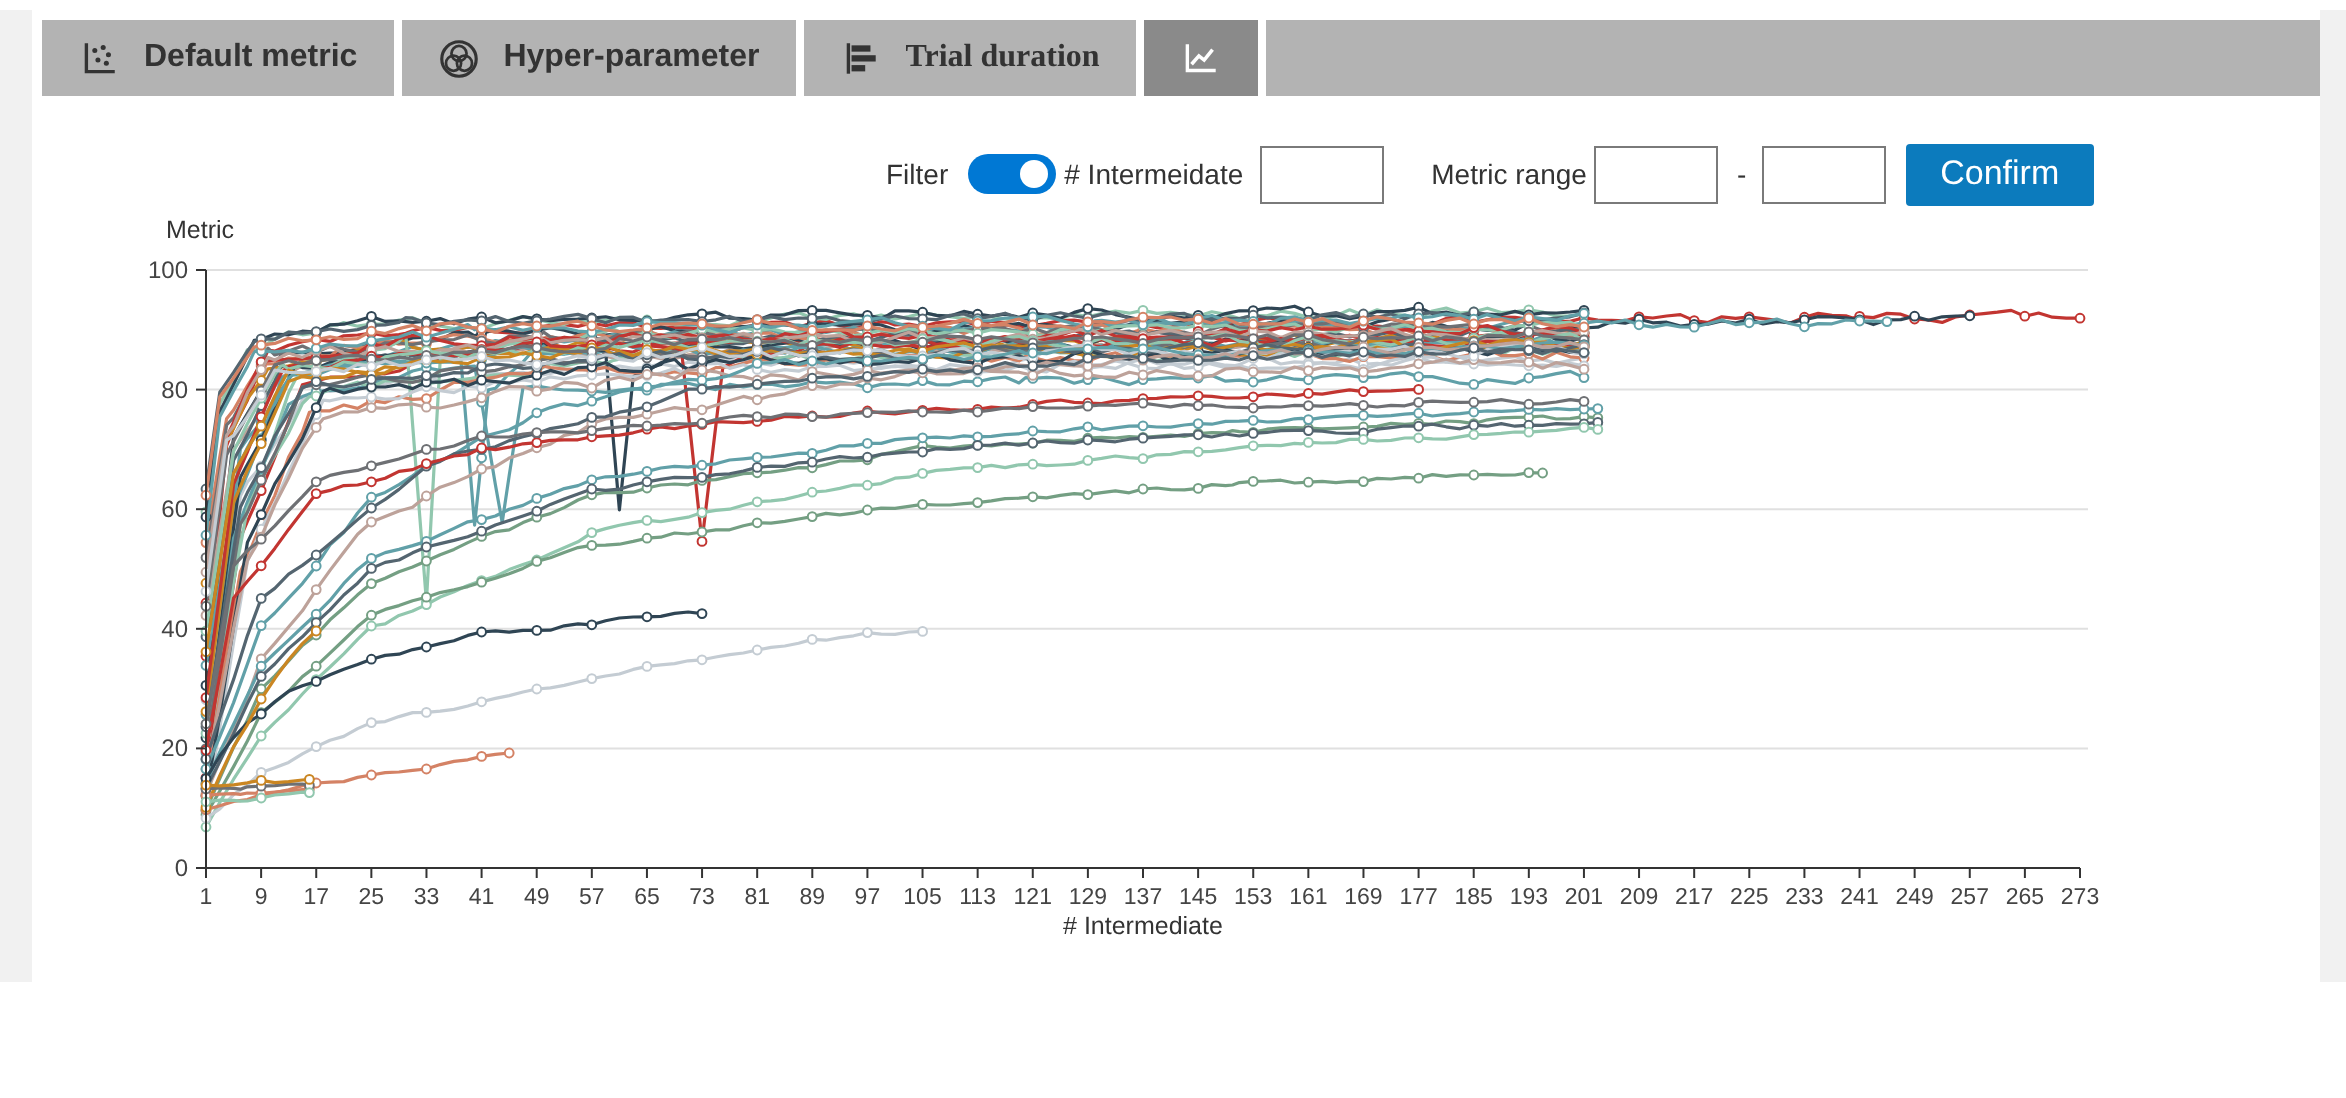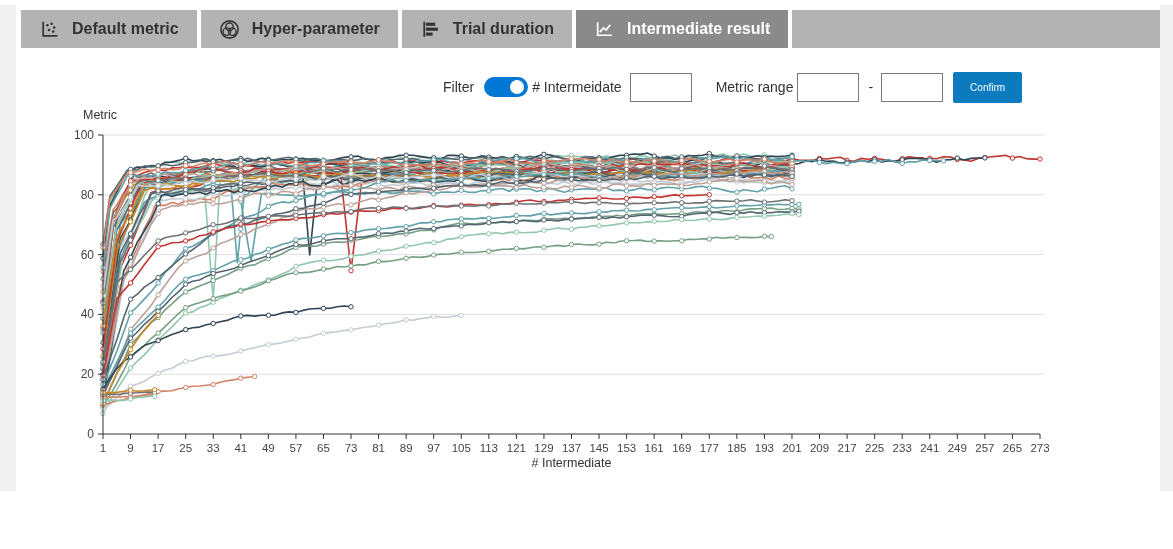--- a/index.html
+++ b/index.html
@@ -14,21 +14,21 @@
     font-size:16px;font-weight:700;white-space:nowrap;}
   .tab .ticon{display:flex;align-items:center;}
   .tab-fill{flex:1;height:38px;}
   
   .filterrow{position:absolute;left:427px;top:65px;height:34px;display:flex;align-items:center;font-size:14px;}
   .lbl{color:#333;}
   .toggle{position:relative;width:44px;height:20px;border-radius:10px;margin-left:10px;cursor:pointer;}
   .toggle .knob{position:absolute;top:3px;right:4px;width:14px;height:14px;border-radius:50%;background:#fff;}
   .tinput{width:62px;height:29px;border:1px solid #7a7a7a;background:#fff;font-size:13px;padding:2px 6px;
     font-family:"Liberation Sans",sans-serif;}
-  .btn{height:31px;padding:0 17px;border:none;color:#fff;font-size:10px;cursor:pointer;
+  .btn{height:31px;padding:0 17px;border:none;color:#fff;font-size:17px;cursor:pointer;
     font-family:"Liberation Sans",sans-serif;border-radius:2px;}
   .ml8{margin-left:8px}.ml10{margin-left:10px}.ml14{margin-left:4px}
   .ml24{margin-left:24px}
   .dash{margin-left:9px;color:#333;}
   
   .chartwrap{position:absolute;left:0;top:100px;width:1144px;height:385px;}
   svg text{font-family:"Liberation Sans","DejaVu Sans",sans-serif;}
 </style>
 </head>
 <body>
@@ -57,41 +57,40 @@
             <span class="ticon">
               <svg width="21" height="21" viewBox="0 0 20 20">
                 <circle cx="10" cy="10" r="8.2" fill="none" stroke="currentColor" stroke-width="1.5"></circle>
                 <circle cx="10" cy="7.4" r="3.6" fill="none" stroke="currentColor" stroke-width="1.3"></circle>
                 <circle cx="7.4" cy="12" r="3.6" fill="none" stroke="currentColor" stroke-width="1.3"></circle>
                 <circle cx="12.6" cy="12" r="3.6" fill="none" stroke="currentColor" stroke-width="1.3"></circle>
               </svg>
             </span>
             <span>Hyper-parameter</span>
           </div>
-          <div class="tab" style="background: rgb(179, 179, 179); color: rgb(51, 51, 51);">
+          <div class="tab" style="background: rgb(179, 179, 179); color: rgb(51, 51, 51); font-family: Liberation Serif, serif;">
             <span class="ticon">
               <svg width="21" height="21" viewBox="0 0 20 20">
                 <path d="M4 2.5 V17" fill="none" stroke="currentColor" stroke-width="1.6"></path>
                 <g fill="currentColor">
                   <rect x="5.5" y="3.5" width="9" height="3"></rect>
                   <rect x="5.5" y="8.2" width="11.5" height="3"></rect>
                   <rect x="5.5" y="12.9" width="6.5" height="3"></rect>
                 </g>
               </svg>
             </span>
             <span>Trial duration</span>
           </div>
           <div class="tab" style="background: rgb(138, 138, 138); color: rgb(255, 255, 255);">
             <span class="ticon">
               <svg width="21" height="21" viewBox="0 0 20 20">
                 <path d="M3.5 3 V15.5 H17" fill="none" stroke="currentColor" stroke-width="1.6"></path>
                 <path d="M5.5 12.5 L9 8.5 L11.5 10.5 L15.5 5.5" fill="none" stroke="currentColor" stroke-width="1.7"></path>
               </svg>
             </span>
-            <span>Intermediate result</span>
           </div>
           <div class="tab-fill" style="background: rgb(179, 179, 179);"></div>
         </div>
 
       <div class="filterrow">
         <span class="lbl">Filter</span>
         <div class="toggle" id="filter-toggle" style="background: rgb(0, 120, 212);">
           <div class="knob"></div>
         </div>
         <span class="lbl ml14"># Intermeidate</span>

